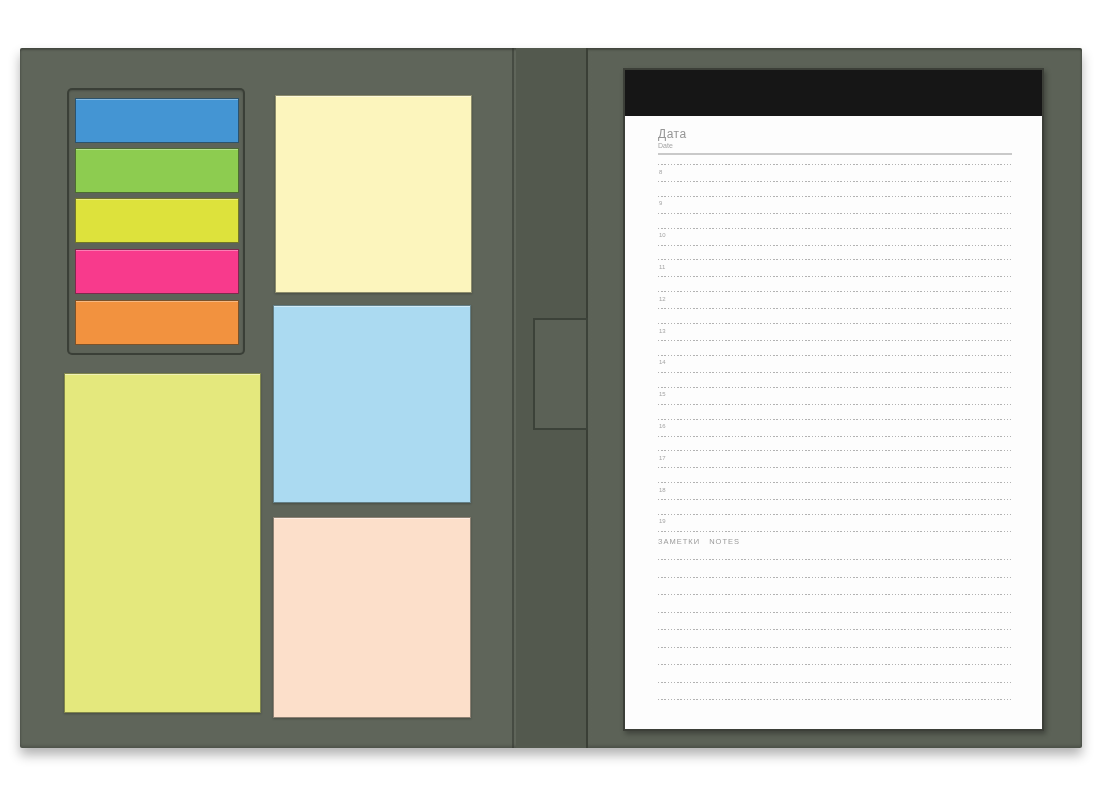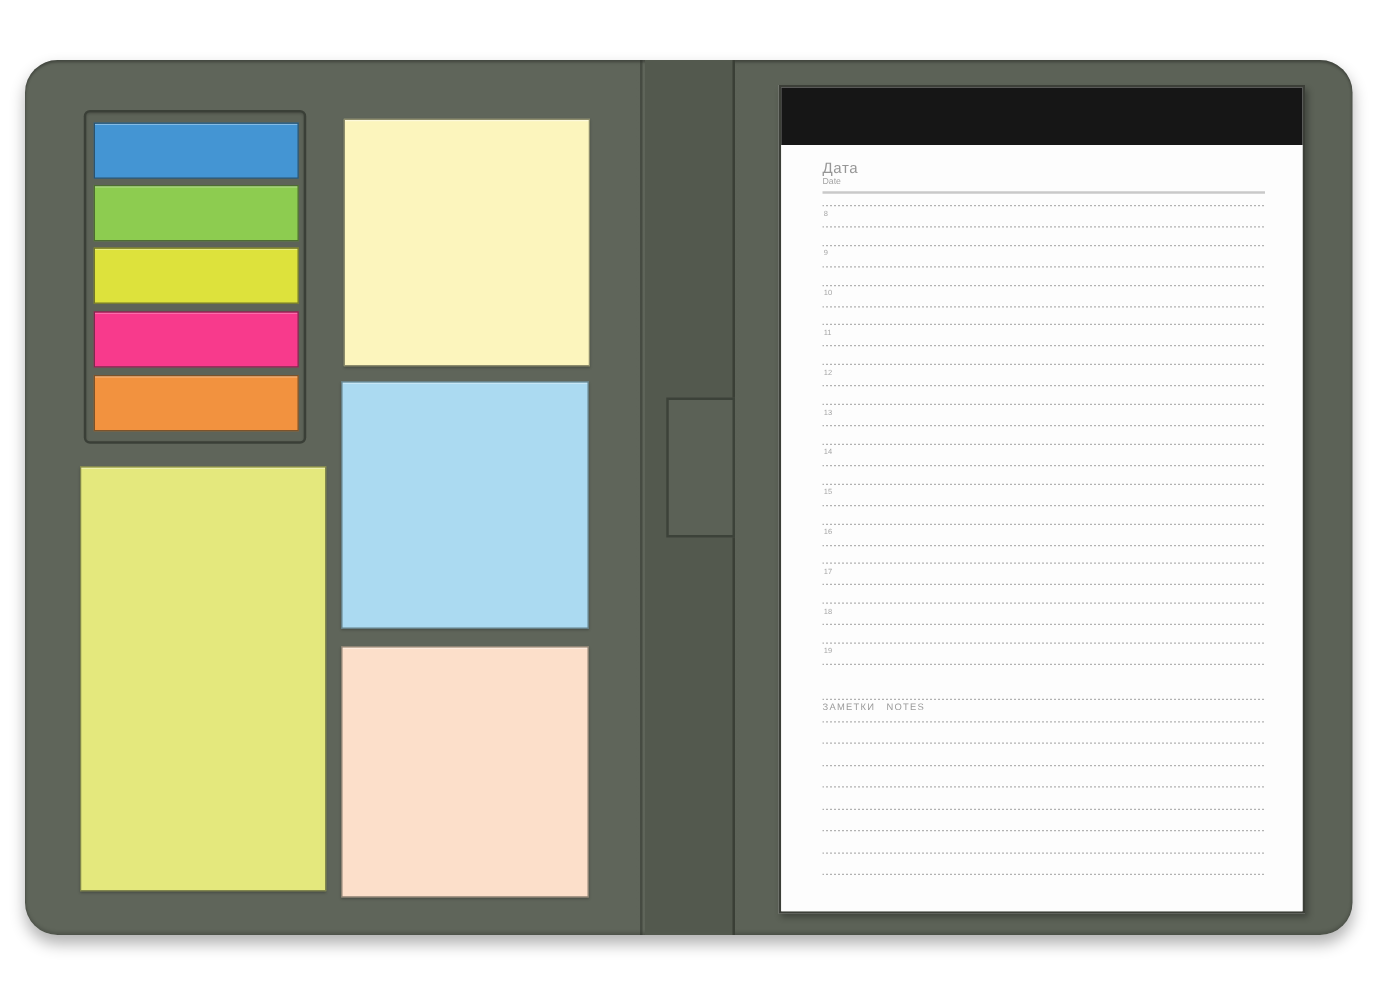--- a/index.html
+++ b/index.html
@@ -3,21 +3,21 @@
 <meta charset="utf-8">
 <style>
   html,body{margin:0;padding:0;background:#ffffff;}
   body{width:1100px;height:800px;position:relative;overflow:hidden;
        font-family:"Liberation Sans", sans-serif;}
 
   .stage{position:absolute;left:0;top:0;width:1100px;height:800px;}
 
   
   .folder{position:absolute;left:20px;top:48px;width:1062px;height:700px;
-    border-radius:26px;
+    border-radius:2px;
     background:linear-gradient(90deg,#5f655a 0%,#5f655a 46%,#5c6257 54%,#5c6257 100%);
     box-shadow:0 7px 12px rgba(0,0,0,0.30), inset 0 2px 2px rgba(0,0,0,0.28),
                inset 0 -2px 3px rgba(0,0,0,0.18);}
 
   .fold-line{position:absolute;left:492px;top:0;width:2px;height:100%;
     background:rgba(40,45,38,0.45);}
   .spine{position:absolute;left:496px;top:0;width:70px;height:100%;
     background:#53594e;border-right:2px solid rgba(38,42,34,0.55);}
   .pen-slot{position:absolute;left:17px;top:270px;width:51px;height:108px;
     background:#5b6156;border:2px solid rgba(40,45,38,0.6);}
@@ -57,21 +57,21 @@
 
   .slots{position:absolute;left:33px;top:48px;width:354px;}
   .slot{position:relative;height:31.82px;}
   .dotline{position:absolute;left:0;right:0;height:1px;
     background:repeating-linear-gradient(90deg,#b2b2b2 0 1.5px,transparent 1.5px 3.2px);}
   .dotline.top{top:0}
   .dotline.bot{top:17px}
   .hour{position:absolute;top:4.5px;left:1px;font-size:6px;color:#a5a5a5;}
 
   .notes-title{position:absolute;left:33px;top:421px;font-size:7.5px;color:#9a9a9a;
-    letter-spacing:1px;word-spacing:6px;margin-top:24px;}
+    letter-spacing:1px;word-spacing:6px;}
   .notes-lines{position:absolute;left:33px;top:443px;width:354px;}
   .note-line{position:relative;height:17.5px;}
   .note-line .dotline{top:0;}
 </style>
 </head>
 <body>
 
 <div class="stage">
   <div class="folder">
 

